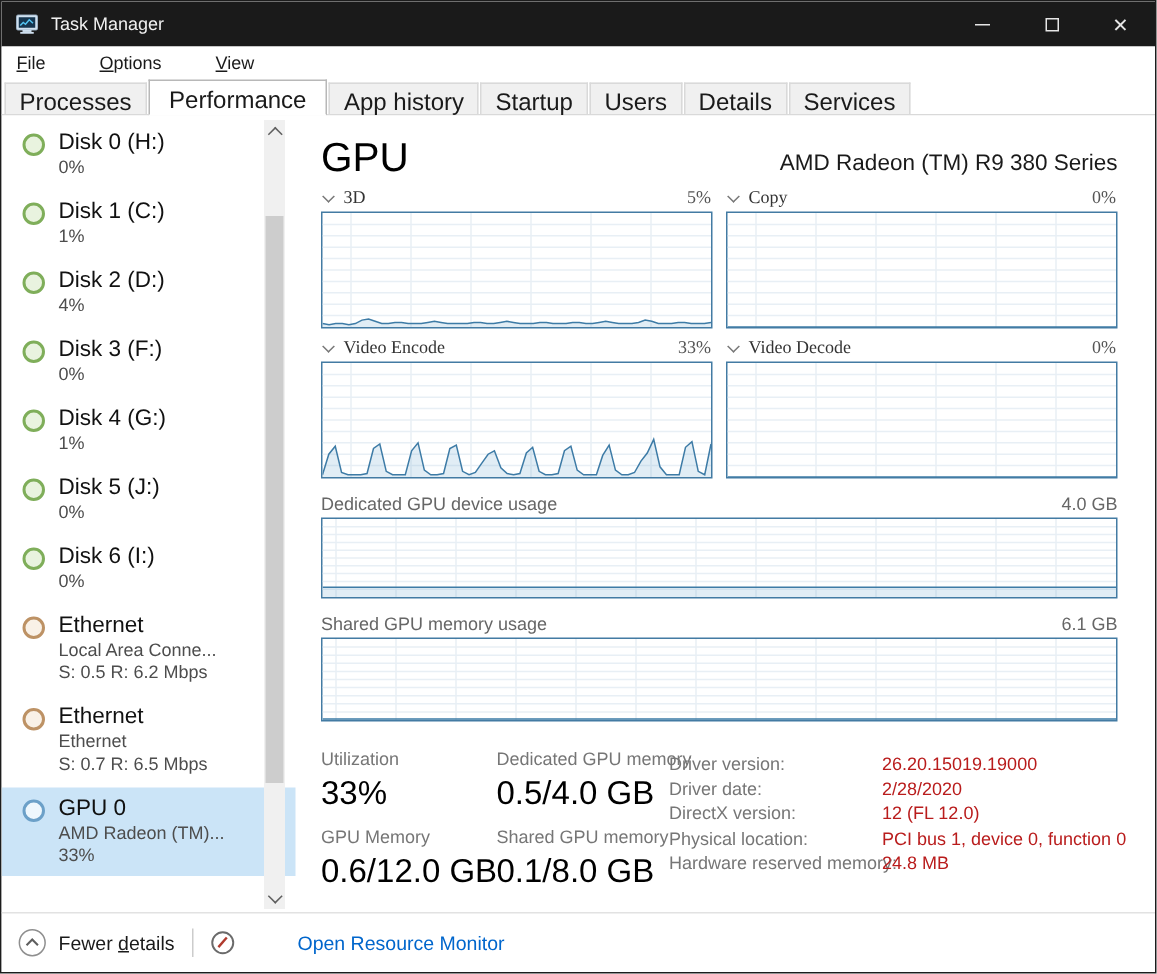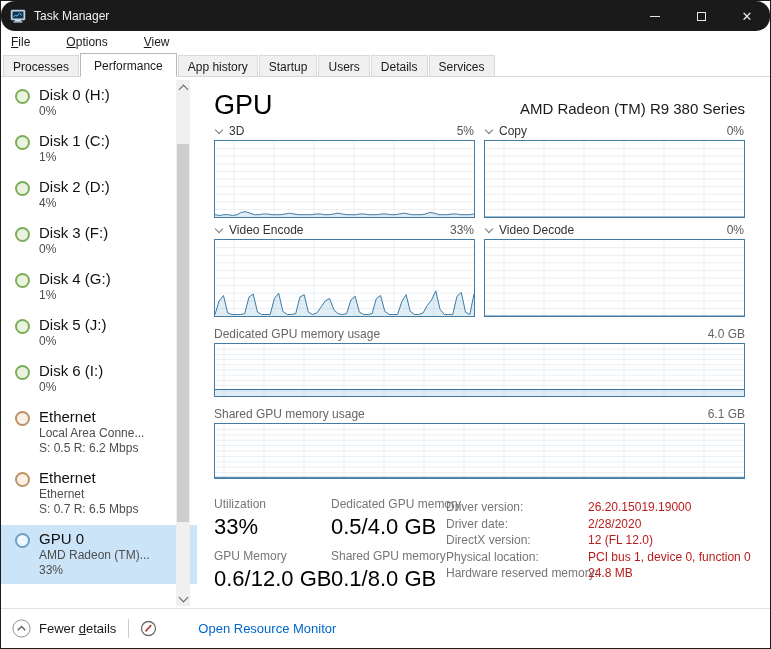--- a/index.html
+++ b/index.html
@@ -4,35 +4,35 @@
 <style>
   * { margin:0; padding:0; box-sizing:border-box; }
   html,body { background:#888; }
   body { font-family:"Liberation Sans", sans-serif; }
   .window {
     width:771px; height:649px; background:#fff;
     border:1px solid #1c1c1c; display:flex; flex-direction:column; overflow:hidden;
     position:relative;
   }
   
-  .titlebar { height:30px; background:#1a1a1a; color:#fff; display:flex; align-items:center; flex:none;border-radius:14px; }
+  .titlebar { height:30px; background:#1a1a1a; color:#fff; display:flex; align-items:center; flex:none; }
   .app-icon { margin:0 8px 0 9px; display:flex; }
   .tb-title { font-size:12px; color:#f0f0f0; }
   .win-btns { margin-left:auto; display:flex; height:100%; }
   .win-btn { width:46px; height:100%; display:flex; align-items:center; justify-content:center; color:#e6e6e6; }
   .glyph-min { width:10px; height:1px; background:#e6e6e6; }
   .glyph-max { width:9px; height:9px; border:1px solid #e6e6e6; }
   .glyph-close { font-size:13px; line-height:13px; }
   
   .menubar { height:21px; background:#fff; display:flex; align-items:center; font-size:12px; color:#1a1a1a; flex:none; padding-left:1px;gap:18px; }
   .menu-item { padding:3px 9px; }
   .accel { text-decoration:underline; }
   
   .tabbar { height:25px; background:#fff; display:flex; align-items:flex-end; padding-left:2px; border-bottom:1px solid #d9d9d9; flex:none; }
-  .tab { font-size:12px; color:#1a1a1a; background:#f0f0f0; border:1px solid #d9d9d9; border-bottom:none; padding:4px 9px; margin-right:1px; height:21px; white-space:nowrap; }
+  .tab { font-size:16px; color:#1a1a1a; background:#f0f0f0; border:1px solid #d9d9d9; border-bottom:none; padding:4px 9px; margin-right:1px; height:21px; white-space:nowrap; }
   .tab.selected { background:#fff; border-color:#b8b8b8; border-bottom:1px solid #fff; height:24px; padding:5px 13px; margin-bottom:-1px; position:relative; z-index:2; }
   
   .content { flex:1; display:flex; min-height:0; position:relative; background:#fff; }
   
   .sidebar { width:196px; flex:none; position:relative; padding-top:4px; overflow:hidden; }
   .mem-partial { padding:2px 0 10px 39px; font-size:12px; color:#4d4d4d; }
   .side-item { display:flex; width:204px; padding:5px 4px 6px 14px; margin-bottom:2px; }
   .side-item.selected { background:#cbe4f7; }
   .icon-circle { width:15px; height:15px; border-radius:50%; border:2px solid #999; background:#fff; margin-right:9px; margin-top:3px; flex:none; }
   .ic-disk { border-color:#7fae5a; background:#e9f3df; }
@@ -48,21 +48,21 @@
   .sb-thumb { position:absolute; left:1px; width:12px; top:64px; height:378px; background:#cdcdcd; }
   .chev { width:7px; height:7px; border-right:1.4px solid #5f5f5f; border-bottom:1.4px solid #5f5f5f; }
   .chev.up { transform:rotate(-135deg); margin-top:4px; }
   .chev.down { transform:rotate(45deg); margin-bottom:3px; }
   
   .main { flex:1; padding:14px 0 0 17px; min-width:0; }
   .gpu-header { width:531px; display:flex; align-items:flex-end; height:28px; }
   .gpu-title { font-size:27px; font-weight:300; color:#000; line-height:28px; }
   .gpu-sub { margin-left:auto; font-size:15px; color:#1a1a1a; line-height:20px; }
   .charts-grid { width:531px; display:grid; grid-template-columns:1fr 1fr; column-gap:9px; }
-  .chart-head { display:flex; align-items:center; font-size:12px; color:#333; margin:5px 0 2px; }
+  .chart-head { display:flex; align-items:center; font-size:12px; color:#333; margin:5px 0 2px;font-family:Liberation Serif, serif; }
   .chart-head .chev-sm { width:6px; height:6px; border-right:1.2px solid #777; border-bottom:1.2px solid #777; transform:rotate(45deg); margin:-2px 7px 0 2px; flex:none; }
   .chart-head .pct { margin-left:auto; color:#555; padding-right:1px; }
   .chart-box { height:78px; border:1px solid #437ba3; position:relative; background:#fff; }
   .mem-head { width:531px; display:flex; font-size:12px; color:#666; margin:10px 0 2px; }
   .mem-head .cap { margin-left:auto; }
   .mem-box { width:531px; border:1px solid #437ba3; background:#fff; }
   .mem-box.dedicated { height:54px; }
   .mem-box.shared { height:56px; }
   
   .stats { width:531px; display:flex; margin-top:18px; }
@@ -332,21 +332,21 @@
                 <line x1="59" y1="0" x2="59" y2="76" stroke="#e8eff5" stroke-width="1"></line>
                 <line x1="19" y1="0" x2="19" y2="76" stroke="#e8eff5" stroke-width="1"></line>
                 <path d="M0 76 L0.0 76.0 L259.0 76.0 L259 76 Z" fill="rgba(120,173,209,0.22)" stroke="none"></path>
                 <polyline points="0.0,76.0 259.0,76.0" fill="none" stroke="#3d7ba6" stroke-width="1"></polyline>
               </svg>
             </div>
         </div>
       </div>
 
       <div class="mem-head">
-          <span>Dedicated GPU memory usage</span>
+          <span>Dedicated GPU device usage</span>
           <span class="cap">4.0 GB</span>
         </div>
       <div class="mem-box dedicated" style="border-color: rgb(67, 123, 163);">
           <svg width="529" height="52" style="display: block;">
             <line x1="0" y1="5.2" x2="529" y2="5.2" stroke="#e8eff5" stroke-width="1"></line>
             <line x1="0" y1="10.4" x2="529" y2="10.4" stroke="#e8eff5" stroke-width="1"></line>
             <line x1="0" y1="15.6" x2="529" y2="15.6" stroke="#e8eff5" stroke-width="1"></line>
             <line x1="0" y1="20.8" x2="529" y2="20.8" stroke="#e8eff5" stroke-width="1"></line>
             <line x1="0" y1="26" x2="529" y2="26" stroke="#e8eff5" stroke-width="1"></line>
             <line x1="0" y1="31.2" x2="529" y2="31.2" stroke="#e8eff5" stroke-width="1"></line>

